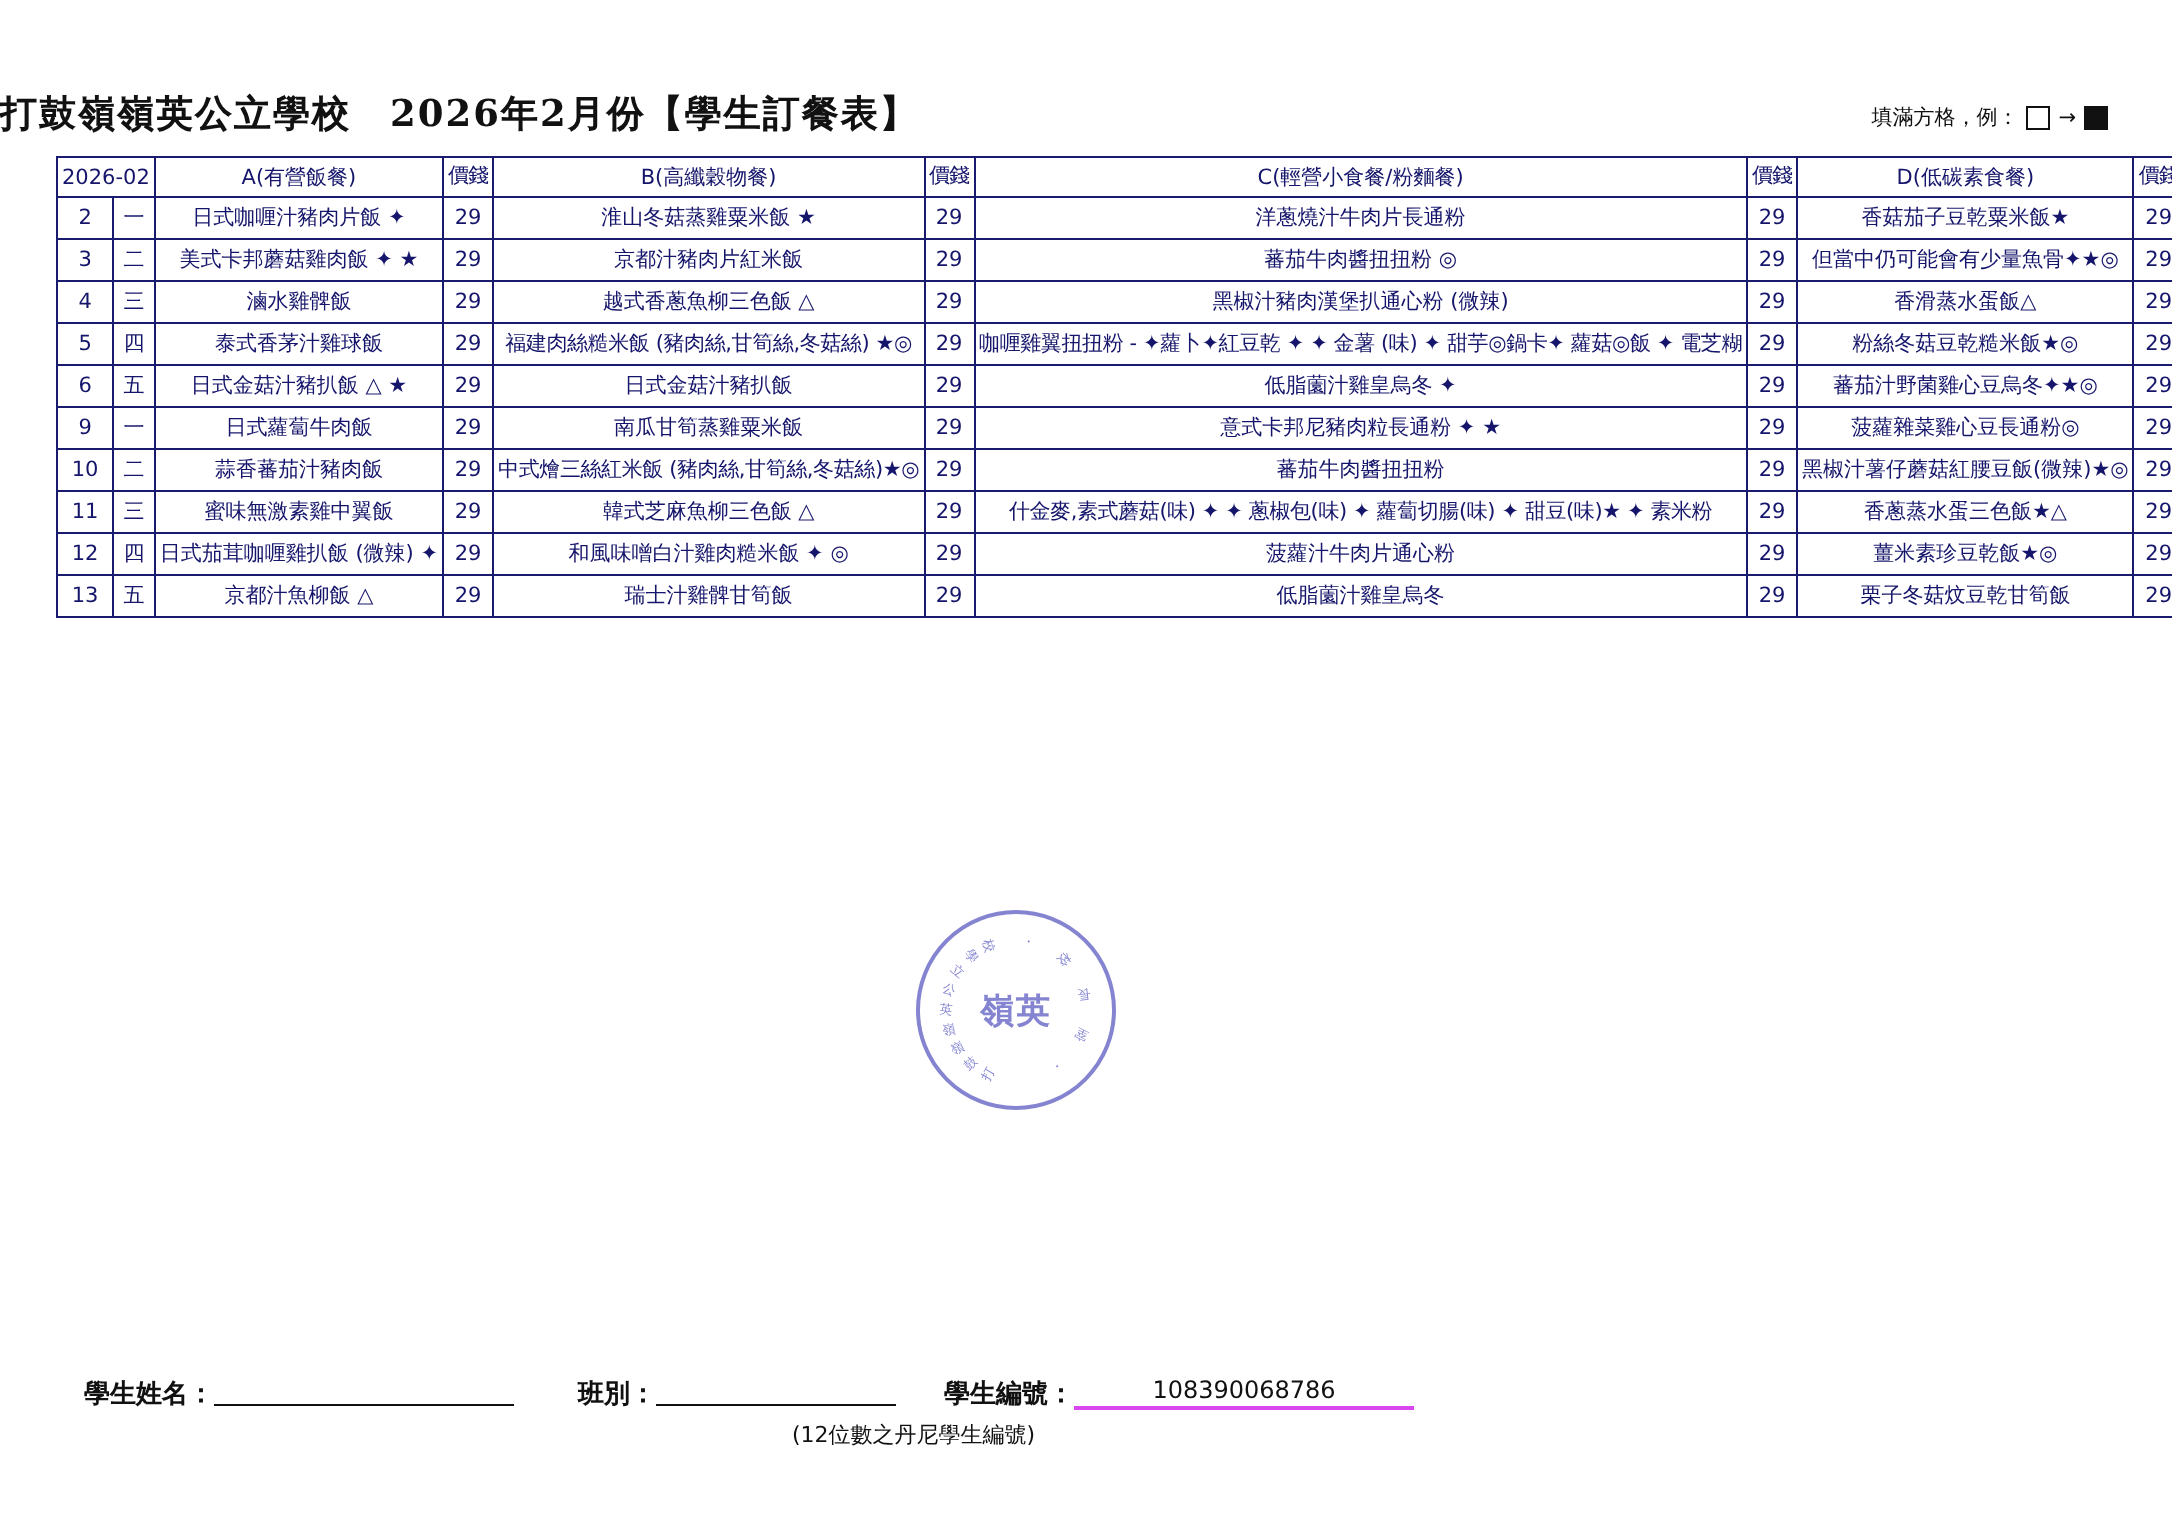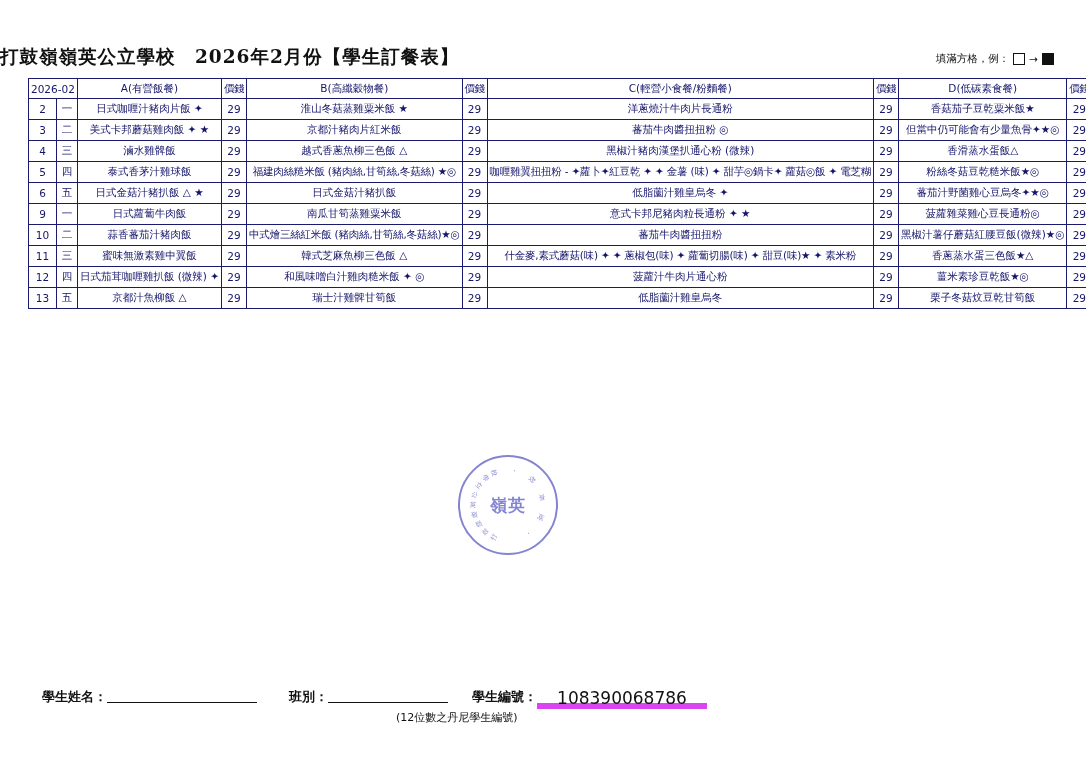--- a/index.html
+++ b/index.html
@@ -194,25 +194,25 @@
   .sig-label { font-weight: bold; }
   .sig-line {
     display: inline-block;
     border-bottom: 1px solid #111;
     height: 14px;
   }
   .w150 { width: 150px; }
   .w120 { width: 120px; }
   .sid-line {
     display: inline-block;
-    border-bottom: 6px solid #d946ef;
+    border-bottom: 2px solid #d946ef;
     height: 15px;
     width: 170px;
     text-align: center;
-    font-size: 17px;
+    font-size: 12px;
   }
   .sid-note {
     position: absolute;
     left: 396px;
     top: 710px;
     font-size: 11px;
   }
 </style>
 </head>
 <body>

